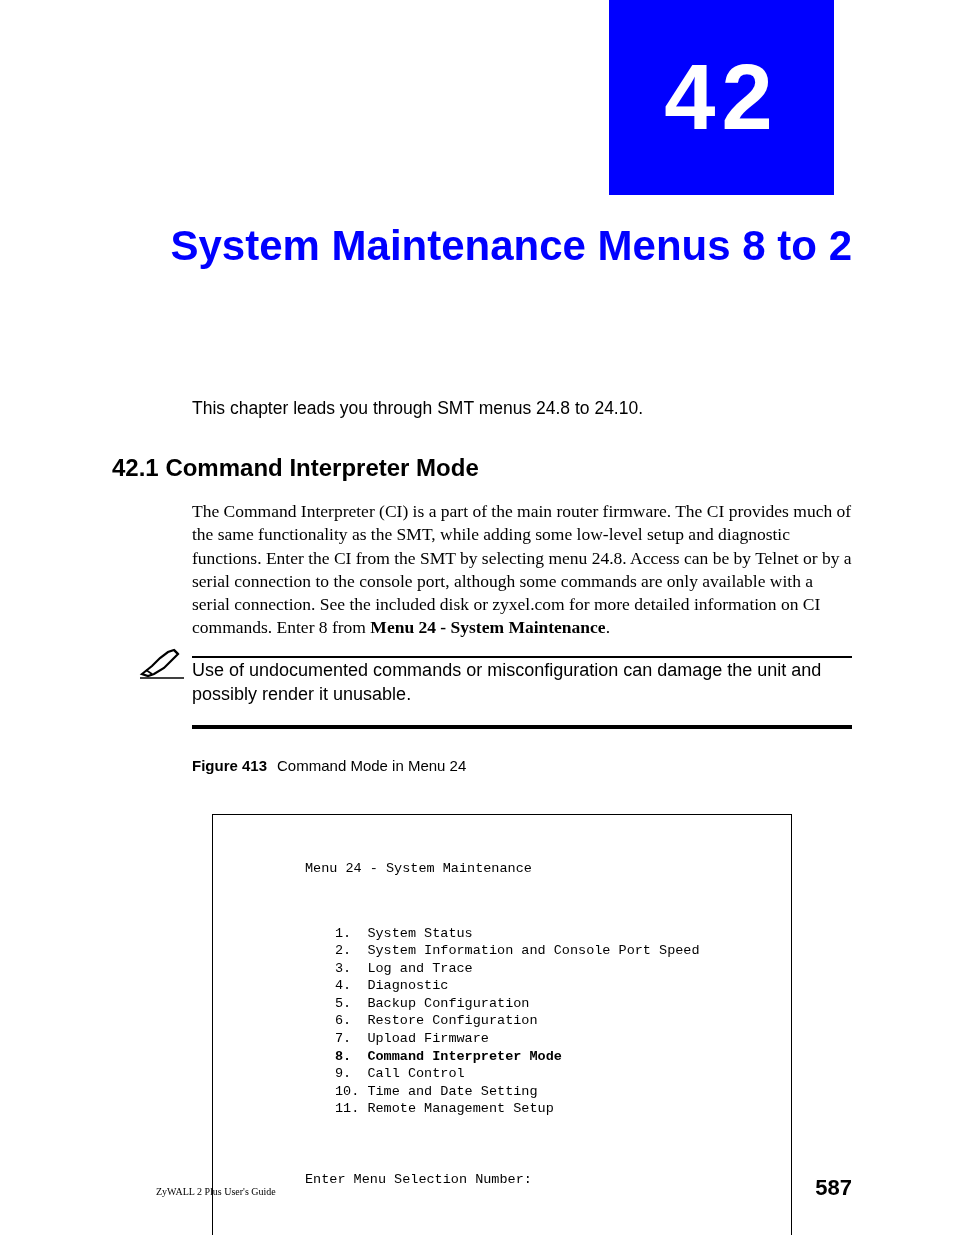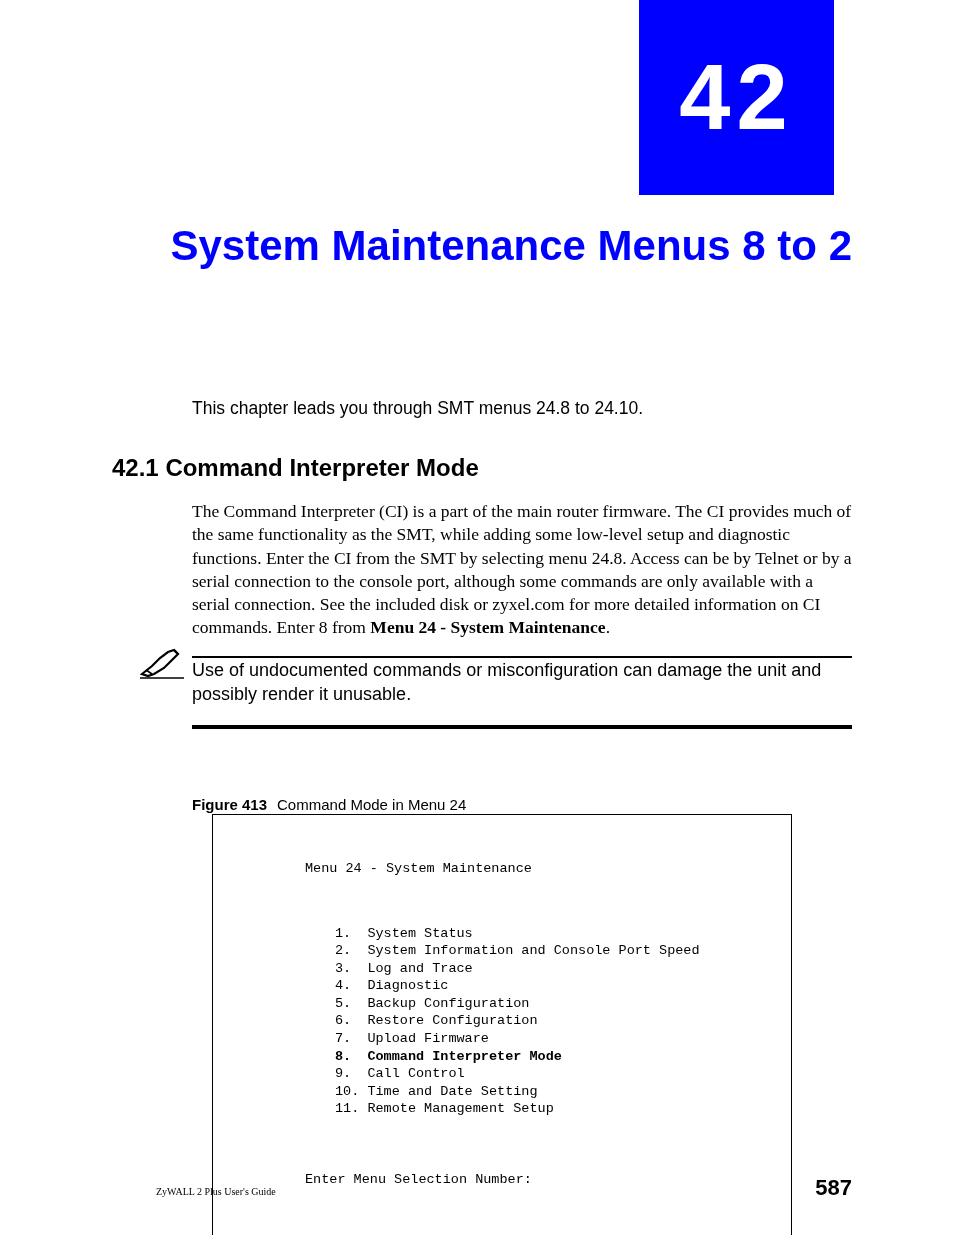--- a/index.html
+++ b/index.html
@@ -15,21 +15,21 @@
   }
   .page {
     position: relative;
     width: 954px;
     height: 1235px;
   }
   .chapter-box {
     position: absolute;
     top: 0;
     right: 120px;
-    width: 195px;
+    width: 225px;
     height: 195px;
     background: #0000ff;
     color: #fff;
     display: flex;
     align-items: center;
     justify-content: center;
     font-family: Arial, Helvetica, sans-serif;
     font-weight: bold;
     font-size: 92px;
     letter-spacing: 6px;
@@ -100,21 +100,21 @@
     margin-right: 14px;
     margin-top: -14px;
   }
   .note-text {
     font-family: Arial, Helvetica, sans-serif;
     font-size: 18px;
     line-height: 1.35;
   }
   .figure-caption {
     position: absolute;
-    top: 796px;
+    top: 757px;
     left: 192px;
     font-family: Arial, Helvetica, sans-serif;
     font-size: 15px;
   }
   .figure-caption .fig-label {
     font-weight: bold;
     margin-right: 10px;
   }
   .menu-box {
     position: absolute;

